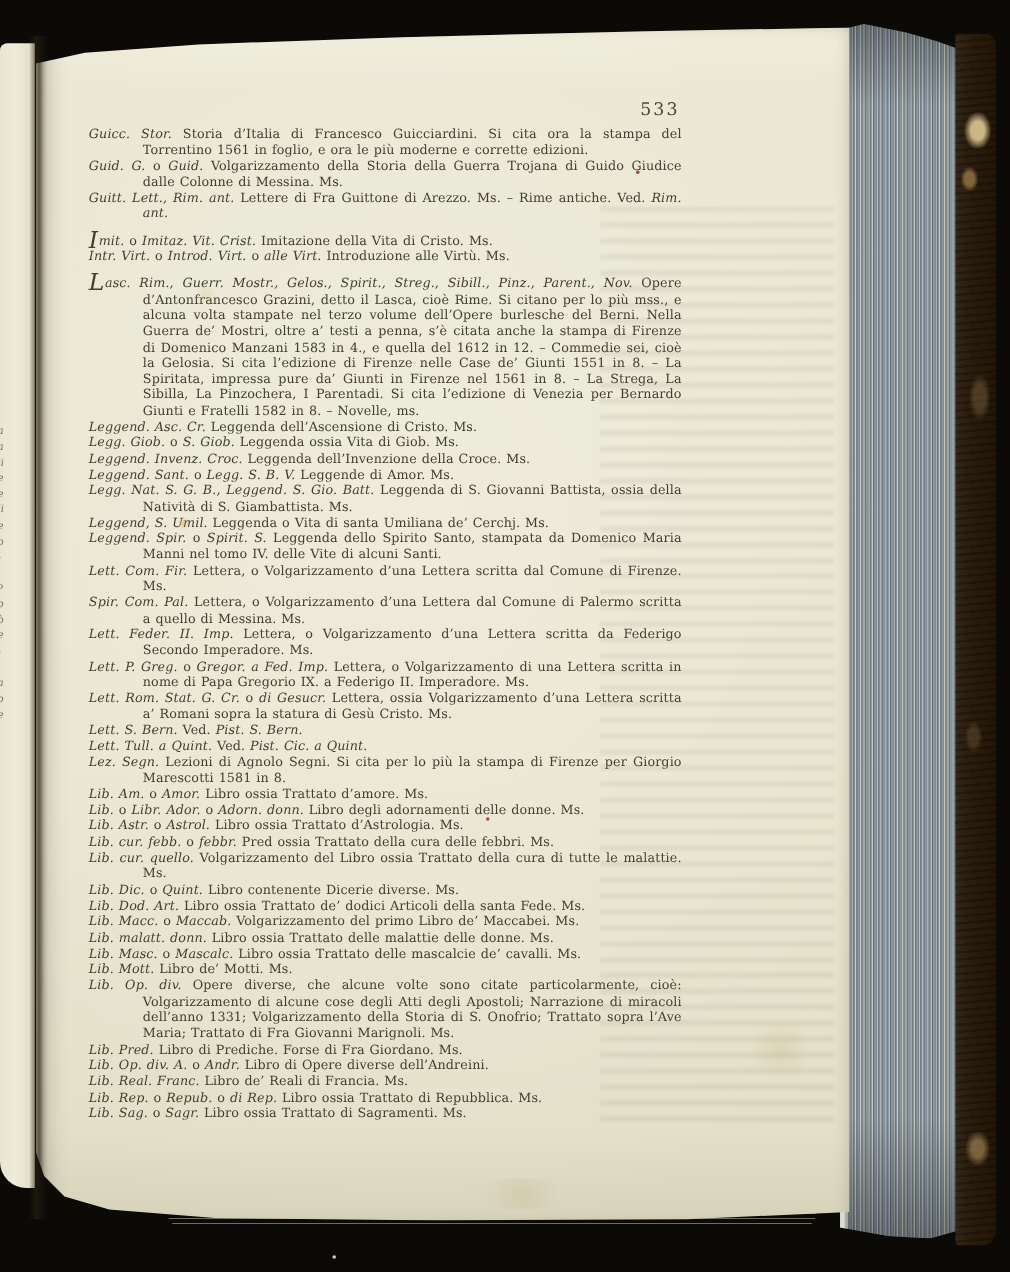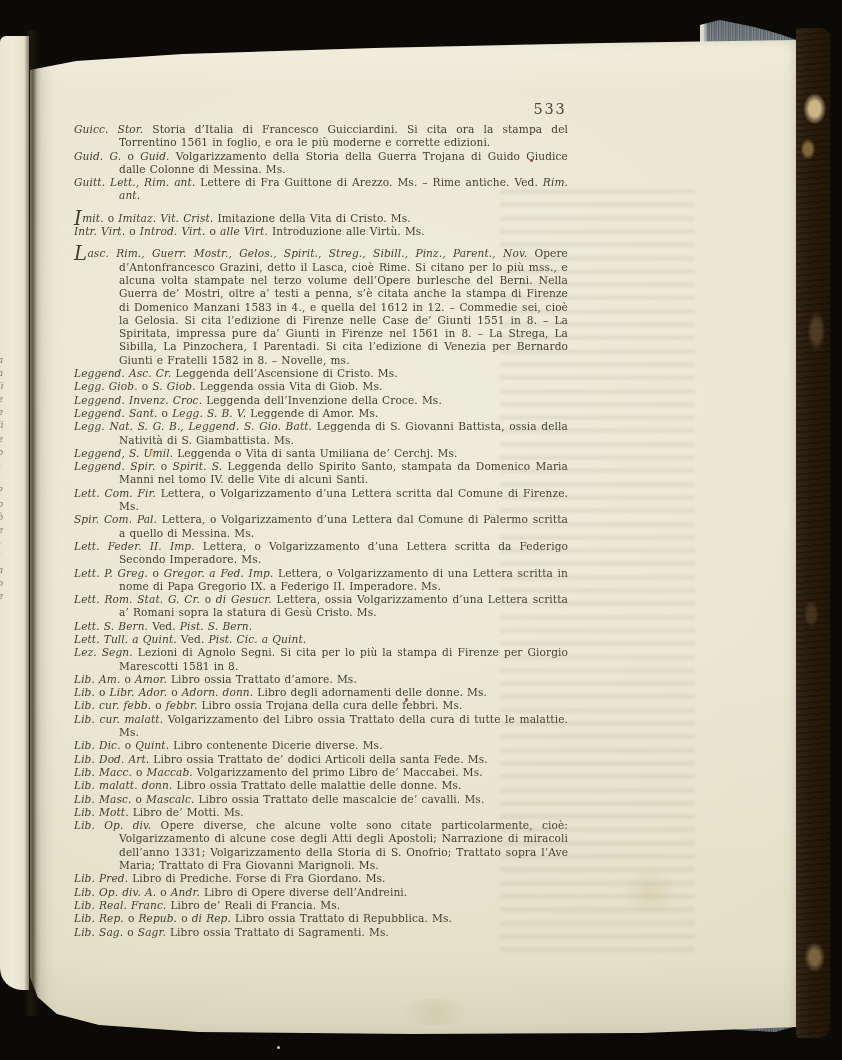--- a/index.html
+++ b/index.html
@@ -26,21 +26,21 @@
     z-index:3;
   }
   
   .bottom-stack{
     position:absolute;left:140px;top:1011px;width:540px;height:11px;
     background:repeating-linear-gradient(180deg,rgba(196,191,170,.55) 0 1px,rgba(15,12,8,0) 1px 4px);
     border-radius:0 0 10px 10px;z-index:1;
   }
   
   .page{
-    position:absolute;left:30px;top:39px;width:766px;height:1000px;z-index:2;
+    position:absolute;left:30px;top:22px;width:678px;height:1000px;z-index:2;
     background:
       radial-gradient(ellipse 120% 90% at 45% 40%, rgba(255,255,255,.28), rgba(255,255,255,0) 70%),
       linear-gradient(180deg,#f0edda 0,#e9e6d1 5%,#e8e4ce 60%,#e3dfc8 92%,#d6d2ba 100%);
     clip-path:polygon(0% 3.1%,6% 2.2%,20% 1.5%,45% .9%,75% .4%,100% .1%,
                       100% 98.8%,80% 99.4%,50% 99.5%,22% 99.3%,9% 98.6%,3.5% 97.5%,1% 95.8%,0% 93.8%);
     box-shadow:inset 14px 0 22px -12px rgba(60,50,30,.55), inset -6px 0 14px -8px rgba(120,110,80,.45);
   }
   .page-number{
     position:absolute;left:470px;top:62px;width:100px;
     font-size:14.5px;letter-spacing:1.8px;color:#4c463a;text-align:center;
@@ -150,22 +150,23 @@
       <p class="entry"><span class="it">Lett. Com. Fir.</span><span> Lettera, o Volgarizzamento d’una Lettera scritta dal Comune di Firenze. Ms.</span></p>
       <p class="entry"><span class="it">Spir. Com. Pal.</span><span> Lettera, o Volgarizzamento d’una Lettera dal Comune di Palermo scritta a quello di Messina. Ms.</span></p>
       <p class="entry"><span class="it">Lett. Feder. II. Imp.</span><span> Lettera, o Volgarizzamento d’una Lettera scritta da Federigo Secondo Imperadore. Ms.</span></p>
       <p class="entry"><span class="it">Lett. P. Greg.</span><span> o </span><span class="it">Gregor. a Fed. Imp.</span><span> Lettera, o Volgarizzamento di una Lettera scritta in nome di Papa Gregorio IX. a Federigo II. Imperadore. Ms.</span></p>
       <p class="entry"><span class="it">Lett. Rom. Stat. G. Cr.</span><span> o </span><span class="it">di Gesucr.</span><span> Lettera, ossia Volgarizzamento d’una Lettera scritta a’ Romani sopra la statura di Gesù Cristo. Ms.</span></p>
       <p class="entry"><span class="it">Lett. S. Bern.</span><span> Ved. </span><span class="it">Pist. S. Bern.</span></p>
       <p class="entry"><span class="it">Lett. Tull. a Quint.</span><span> Ved. </span><span class="it">Pist. Cic. a Quint.</span></p>
       <p class="entry"><span class="it">Lez. Segn.</span><span> Lezioni di Agnolo Segni. Si cita per lo più la stampa di Firenze per Giorgio Marescotti 1581 in 8.</span></p>
       <p class="entry"><span class="it">Lib. Am.</span><span> o </span><span class="it">Amor.</span><span> Libro ossia Trattato d’amore. Ms.</span></p>
       <p class="entry"><span class="it">Lib.</span><span> o </span><span class="it">Libr. Ador.</span><span> o </span><span class="it">Adorn. donn.</span><span> Libro degli adornamenti delle donne. Ms.</span></p>
-      <p class="entry"><span class="it">Lib. cur. febb.</span><span> o </span><span class="it">febbr.</span><span> Libro ossia Trojana della cura delle febbri. Ms.</span></p>
-      <p class="entry"><span class="it">Lib. cur. malatt.</span><span> Volgarizzamento del Libro ossia Trattato della cura di tutte le malattie. Ms.</span></p>
+      <p class="entry"><span class="it">Lib. Astr.</span><span> o </span><span class="it">Astrol.</span><span> Libro ossia Trattato d’Astrologia. Ms.</span></p>
+      <p class="entry"><span class="it">Lib. cur. febb.</span><span> o </span><span class="it">febbr.</span><span> Pred ossia Trattato della cura delle febbri. Ms.</span></p>
+      <p class="entry"><span class="it">Lib. cur. quello.</span><span> Volgarizzamento del Libro ossia Trattato della cura di tutte le malattie. Ms.</span></p>
       <p class="entry"><span class="it">Lib. Dic.</span><span> o </span><span class="it">Quint.</span><span> Libro contenente Dicerie diverse. Ms.</span></p>
       <p class="entry"><span class="it">Lib. Dod. Art.</span><span> Libro ossia Trattato de’ dodici Articoli della santa Fede. Ms.</span></p>
       <p class="entry"><span class="it">Lib. Macc.</span><span> o </span><span class="it">Maccab.</span><span> Volgarizzamento del primo Libro de’ Maccabei. Ms.</span></p>
       <p class="entry"><span class="it">Lib. malatt. donn.</span><span> Libro ossia Trattato delle malattie delle donne. Ms.</span></p>
       <p class="entry"><span class="it">Lib. Masc.</span><span> o </span><span class="it">Mascalc.</span><span> Libro ossia Trattato delle mascalcie de’ cavalli. Ms.</span></p>
       <p class="entry"><span class="it">Lib. Mott.</span><span> Libro de’ Motti. Ms.</span></p>
       <p class="entry"><span class="it">Lib. Op. div.</span><span> Opere diverse, che alcune volte sono citate particolarmente, cioè: Volgarizzamento di alcune cose degli Atti degli Apostoli; Narrazione di miracoli dell’anno 1331; Volgarizzamento della Storia di S. Onofrio; Trattato sopra l’Ave Maria; Trattato di Fra Giovanni Marignoli. Ms.</span></p>
       <p class="entry"><span class="it">Lib. Pred.</span><span> Libro di Prediche. Forse di Fra Giordano. Ms.</span></p>
       <p class="entry"><span class="it">Lib. Op. div. A.</span><span> o </span><span class="it">Andr.</span><span> Libro di Opere diverse dell’Andreini.</span></p>
       <p class="entry"><span class="it">Lib. Real. Franc.</span><span> Libro de’ Reali di Francia. Ms.</span></p>

